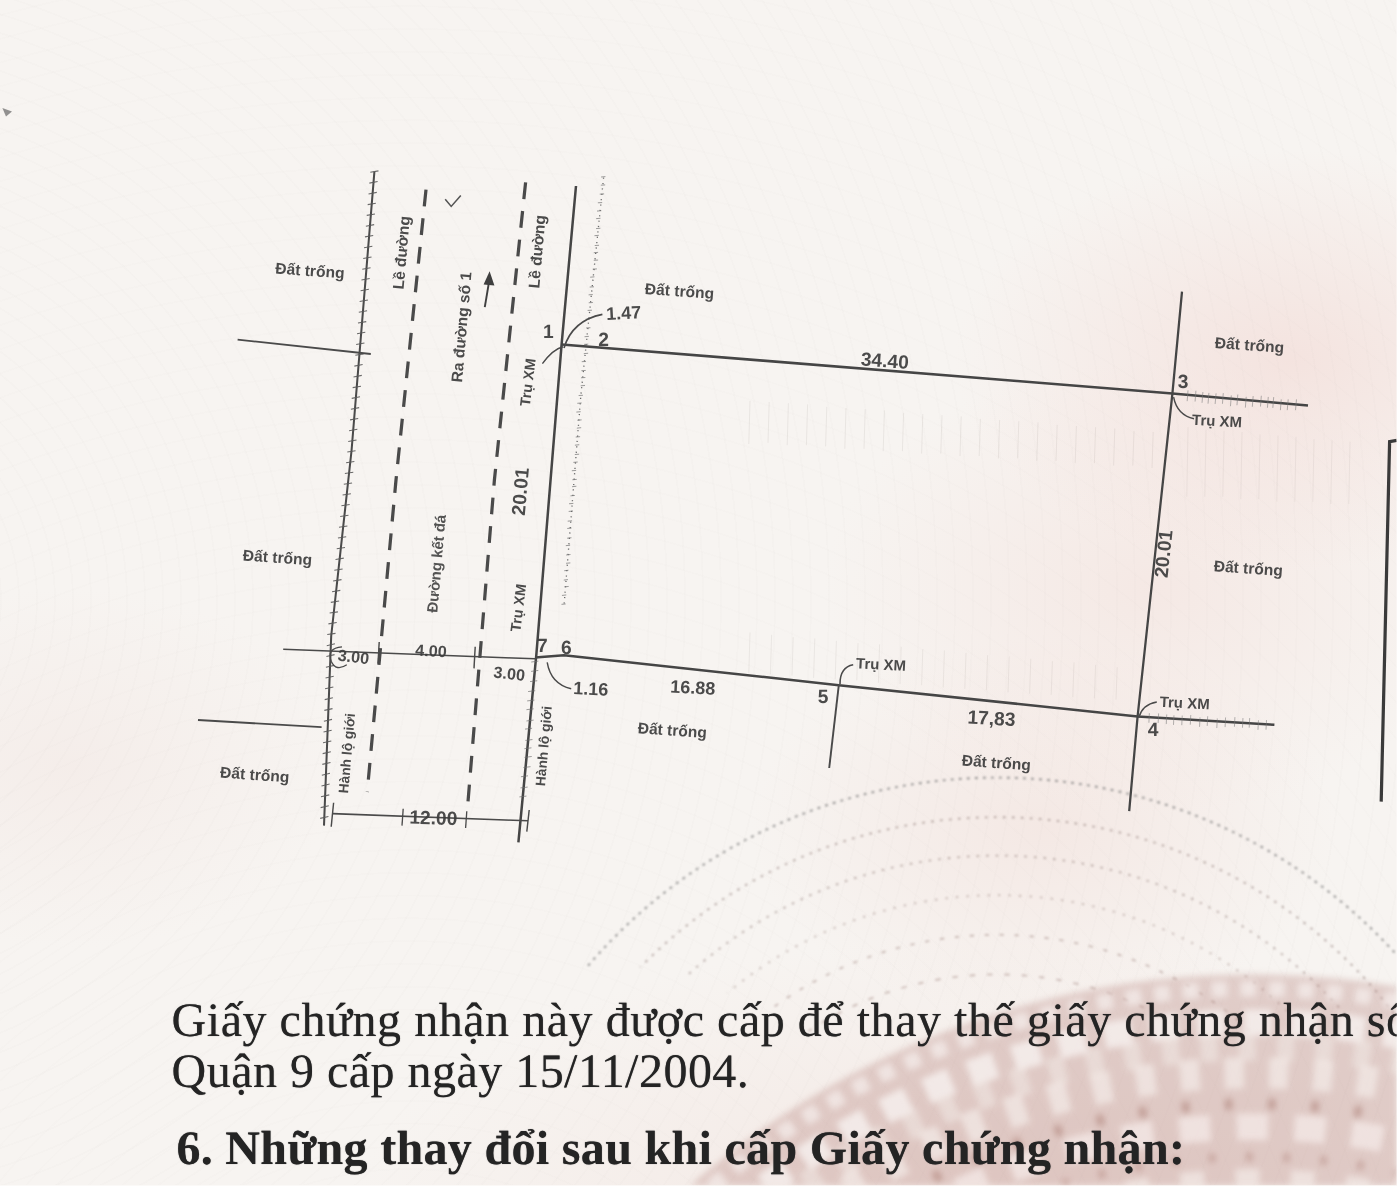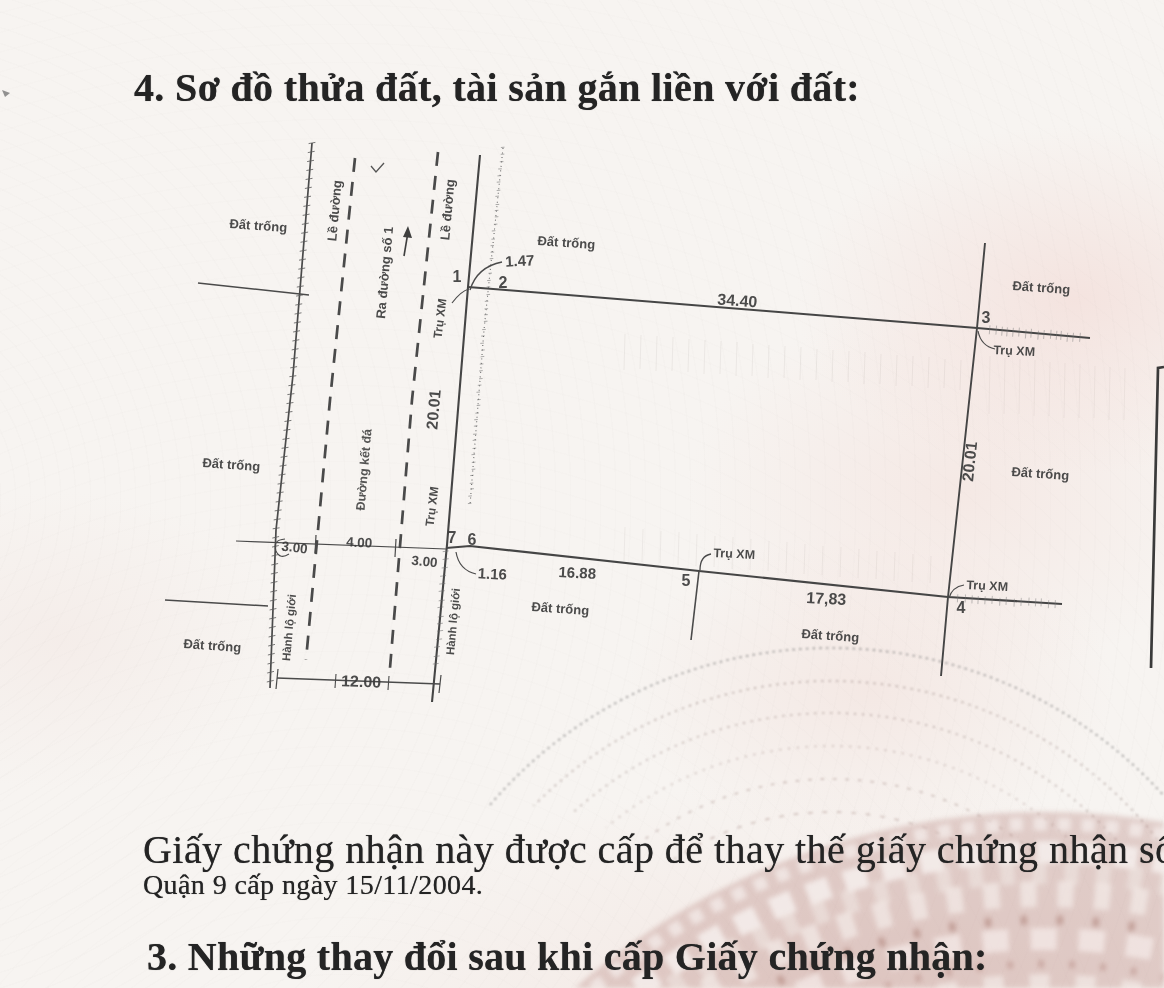--- a/index.html
+++ b/index.html
@@ -232,21 +232,20 @@
 
     <text x="294" y="552" font-size="13.5" font-weight="bold" text-anchor="middle" transform="rotate(7 294 552)">3.00</text>
 
     <text x="359" y="547" font-size="13.5" font-weight="bold" text-anchor="middle" transform="rotate(3 359 547)">4.00</text>
 
     <text x="424" y="566" font-size="13.5" font-weight="bold" text-anchor="middle" transform="rotate(6 424 566)">3.00</text>
 
     <text x="361" y="687" font-size="16" font-weight="bold" text-anchor="middle" transform="rotate(2 361 687)">12.00</text>
   </svg>
 
-  <div class="txt" style="left:134px;top:64px;font-size:40px;font-weight:bold;letter-spacing:0.35px;">4. Sơ đồ thửa đất, tài sản gắn liền với đất:</div>
 
 
   <div class="txt" style="left:143px;top:826px;font-size:40px;letter-spacing:0.45px;">Giấy chứng nhận này được cấp để thay thế giấy chứng nhận số</div>
 
-  <div class="txt" style="left:143px;top:869px;font-size:28px;letter-spacing:0.4px;">Quận 9 cấp ngày 15/11/2004.</div>
-
-  <div class="txt" style="left:147px;top:933px;font-size:40px;font-weight:bold;letter-spacing:0.27px;">3. Những thay đổi sau khi cấp Giấy chứng nhận:</div>
+  <div class="txt" style="left:143px;top:869px;font-size:40px;letter-spacing:0.4px;">Quận 9 cấp ngày 15/11/2004.</div>
+
+  <div class="txt" style="left:147px;top:933px;font-size:40px;font-weight:bold;letter-spacing:0.27px;">6. Những thay đổi sau khi cấp Giấy chứng nhận:</div>
 </div>
 
 </body></html>

